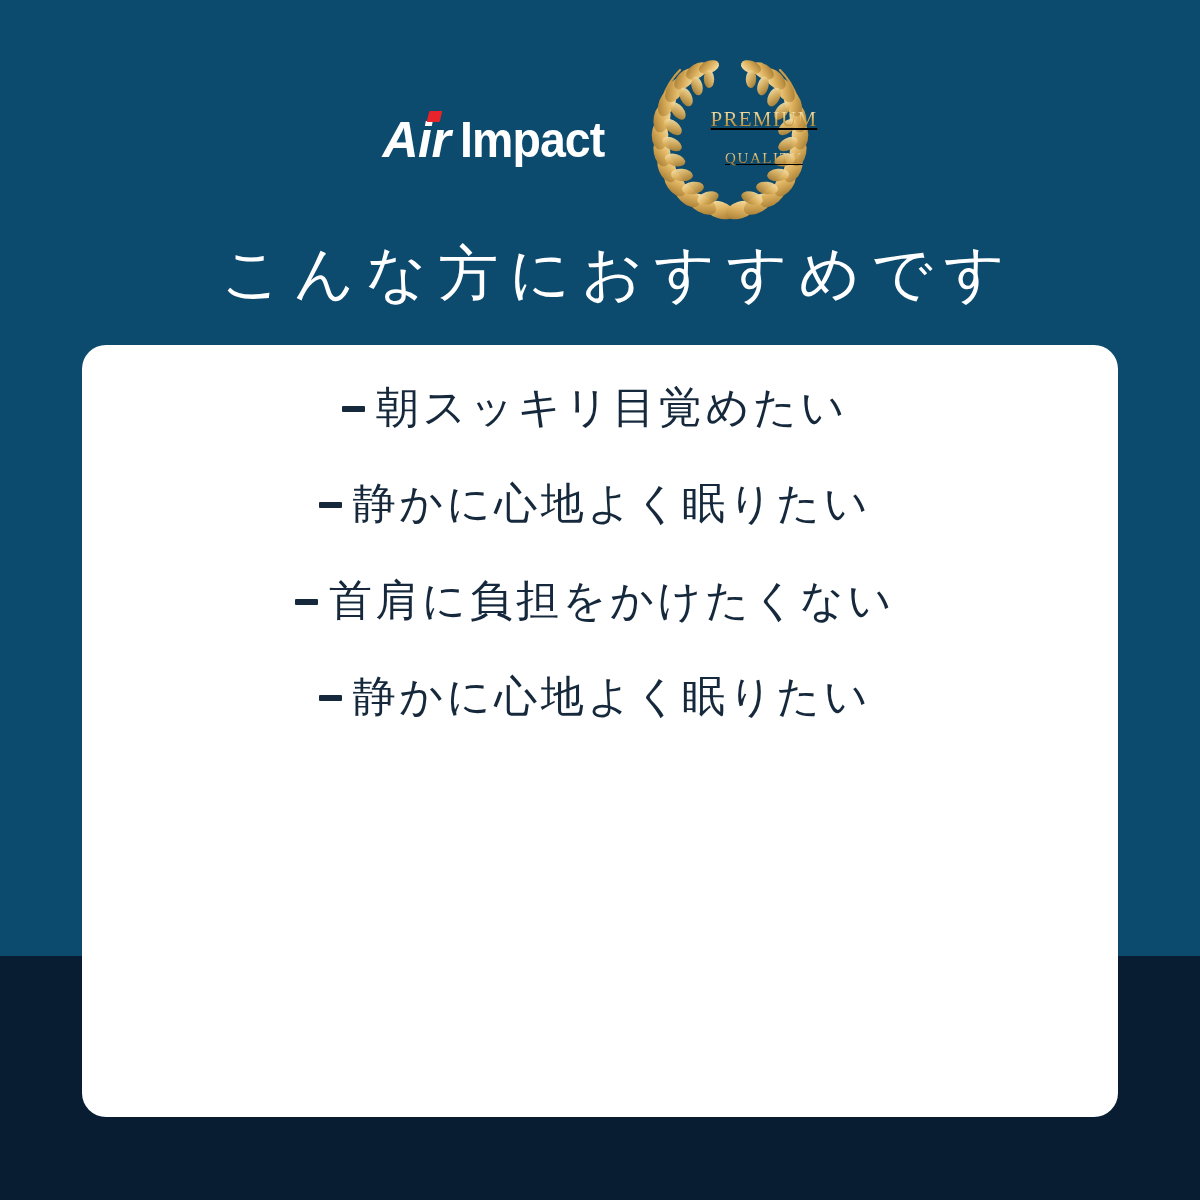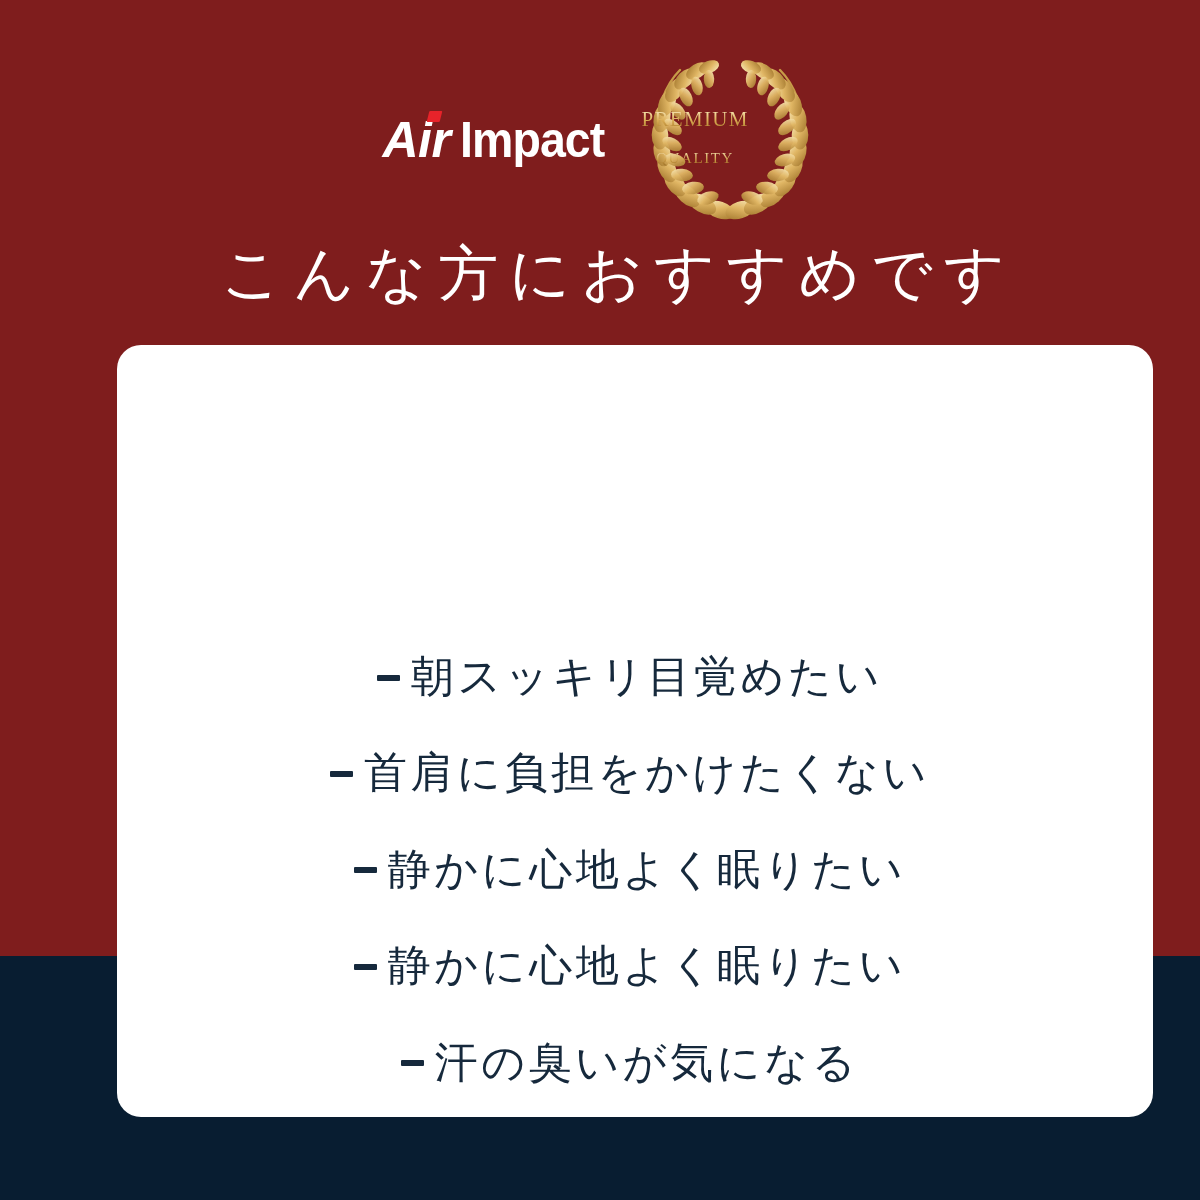--- a/index.html
+++ b/index.html
@@ -11,21 +11,21 @@
     height: 1200px;
     background: #081d31;
     font-family: "Liberation Sans", sans-serif;
     overflow: hidden;
   }
 
   .poster {
     position: relative;
     width: 1200px;
     height: 956px;
-    background: #7f1d1d;
+    background: #0c4a6e;
     box-sizing: border-box;
   }
 
   
   .brand-row {
     position: absolute;
     top: 48px;
     left: 0;
     width: 1200px;
     height: 176px;
@@ -73,21 +73,22 @@
     transform: scaleX(0.93);
     transform-origin: left bottom;
   }
 
   .badge {
     position: relative;
     width: 176px;
     height: 176px;
     display: flex;
     align-items: center;
-    justify-content: flex-start;
+    justify-content: flex-end;
+    text-decoration: underline;
   }
   .badge svg { position: absolute; inset: 0; }
   .badge-text {
     position: relative;
     z-index: 2;
     text-align: center;
     line-height: 1;
     top: 1px;
   }
   .badge-text .premium {
@@ -137,23 +138,22 @@
     left: 82px;
     top: 345px;
     width: 1036px;
     height: 772px;
     background: #ffffff;
     border-radius: 24px;
     box-sizing: border-box;
     display: flex;
     flex-direction: column;
     align-items: center;
-    justify-content: flex-end;
+    justify-content: flex-start;
     padding: 38px 40px 30px 30px;
-    margin-left: 35px;
   }
 
   .benefit-list {
     list-style: none;
     margin: 0;
     padding: 0;
     width: 100%;
     display: flex;
     flex-direction: column;
     align-items: center;
@@ -291,30 +291,26 @@
   <h1 class="headline">こんな方におすすめです</h1>
 
   <div class="card">
     <ul class="benefit-list">
       <li class="benefit-item">
         <span class="dash"></span>
         <span>朝スッキリ目覚めたい</span>
       </li>
       <li class="benefit-item">
         <span class="dash"></span>
+        <span>静かに心地よく眠りたい</span>
+      </li>
+      <li class="benefit-item">
+        <span class="dash"></span>
         <span>首肩に負担をかけたくない</span>
       </li>
       <li class="benefit-item">
         <span class="dash"></span>
         <span>静かに心地よく眠りたい</span>
       </li>
-      <li class="benefit-item">
-        <span class="dash"></span>
-        <span>静かに心地よく眠りたい</span>
-      </li>
-      <li class="benefit-item">
-        <span class="dash"></span>
-        <span>汗の臭いが気になる</span>
-      </li>
     </ul>
   </div>
 
 </div>
 
 </body></html>

